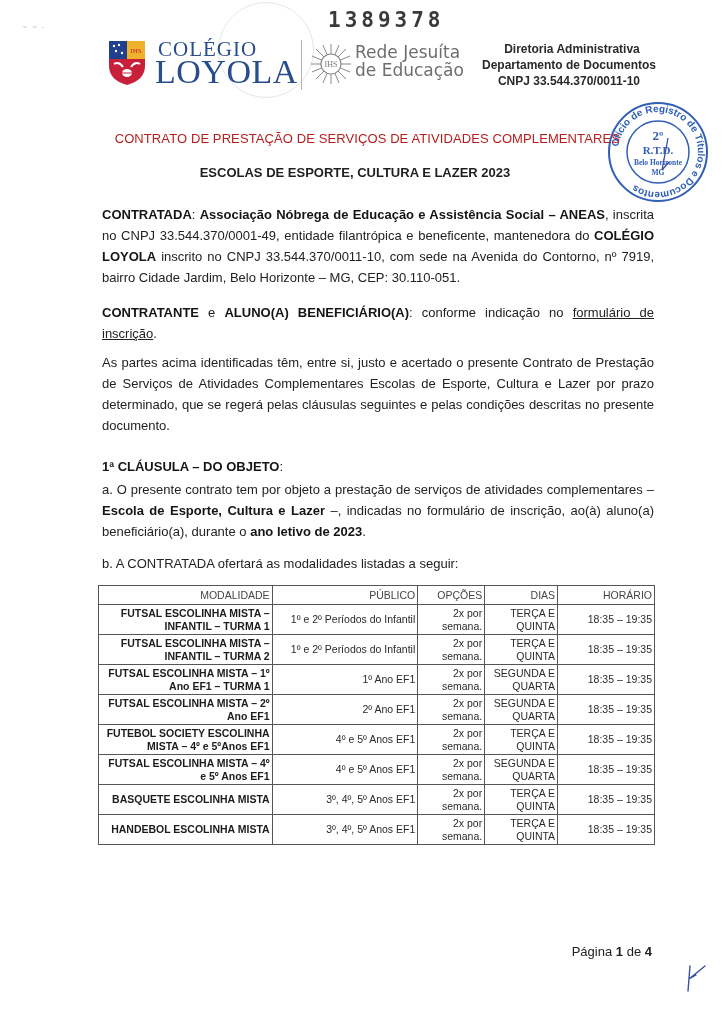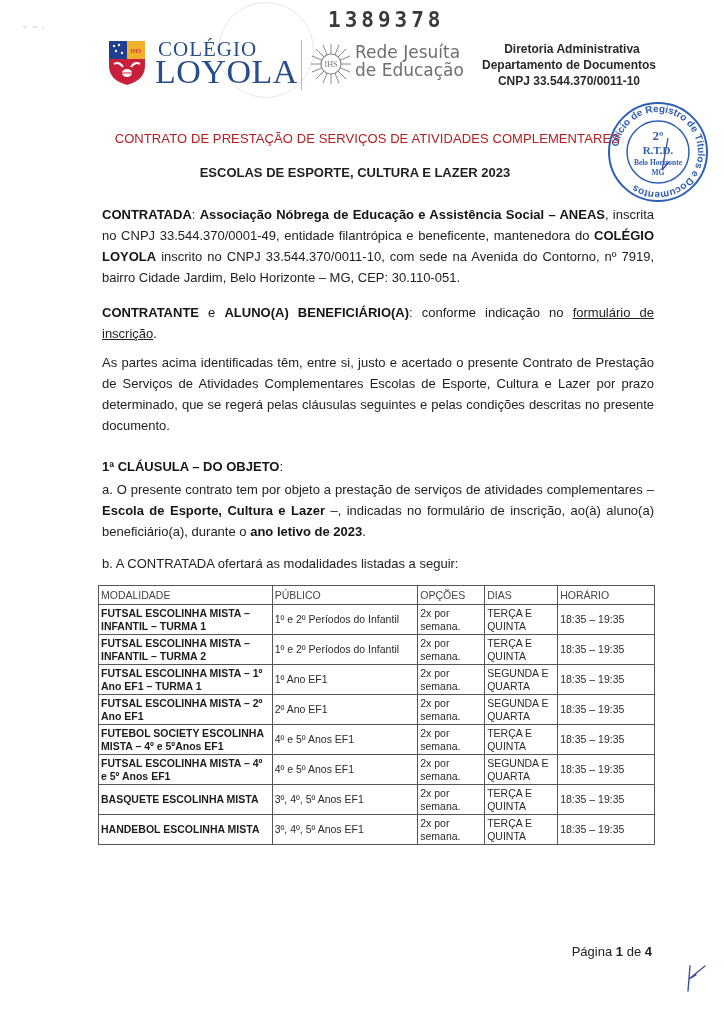--- a/index.html
+++ b/index.html
@@ -33,21 +33,21 @@
   .para u { text-decoration: underline; }
   .p1 { top: 204px; }
   .p2 { top: 302px; }
   .p3 { top: 352px; }
   .clause-h { left: 102px; top: 459px; font-size: 13px; font-weight: bold; color: #151515; }
   .p4 { top: 479px; }
   .p5 { top: 553px; }
 
   
   table.mods { position: absolute; left: 98px; top: 585px; width: 557px; border-collapse: collapse; font-size: 10.5px; color: #2a2a2a; }
-  table.mods th, table.mods td { border: 1px solid #555; text-align: left; vertical-align: middle; padding: 0 2px; line-height: 13px; }
+  table.mods th, table.mods td { border: 1px solid #555; text-align: right; vertical-align: middle; padding: 0 2px; line-height: 13px; }
   table.mods th { font-weight: normal; height: 19px; font-size: 10.5px; color: #444; }
   table.mods td { height: 30px; }
   table.mods td.mod { font-weight: bold; color: #1c1c1c; }
   col.c1 { width: 174px; } col.c2 { width: 146px; } col.c3 { width: 67px; } col.c4 { width: 73px; } col.c5 { width: 97px; }
 
   .page-foot { right: 72px; top: 944px; font-size: 13px; color: #222; padding-left: 28px; }
   .page-foot b { font-weight: bold; }
   .initials { left: 683px; top: 963px; width: 26px; height: 30px; }
 </style>
 </head>

